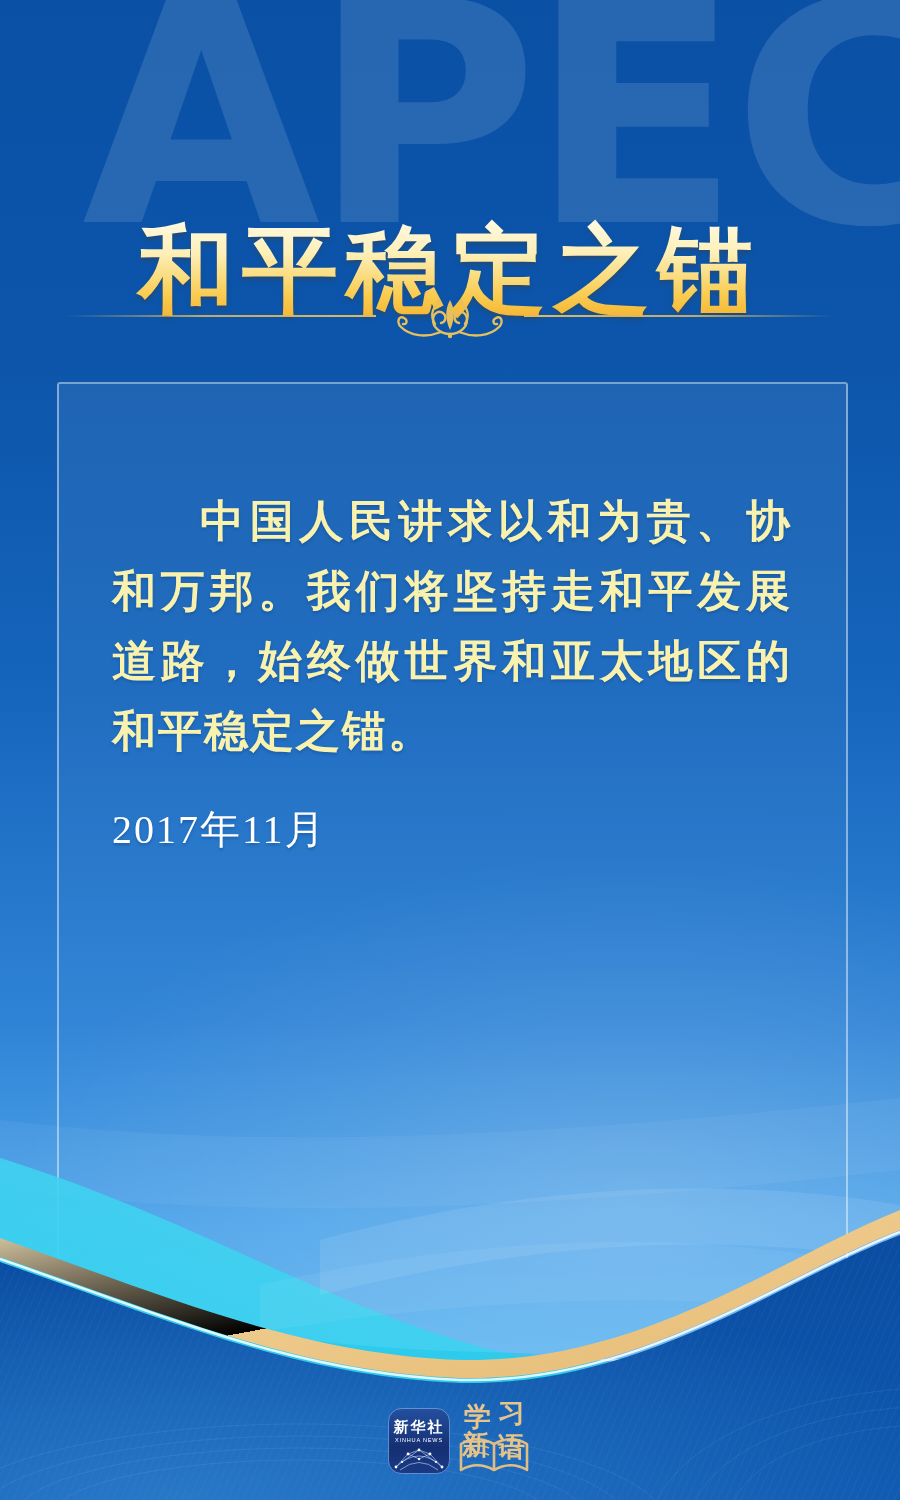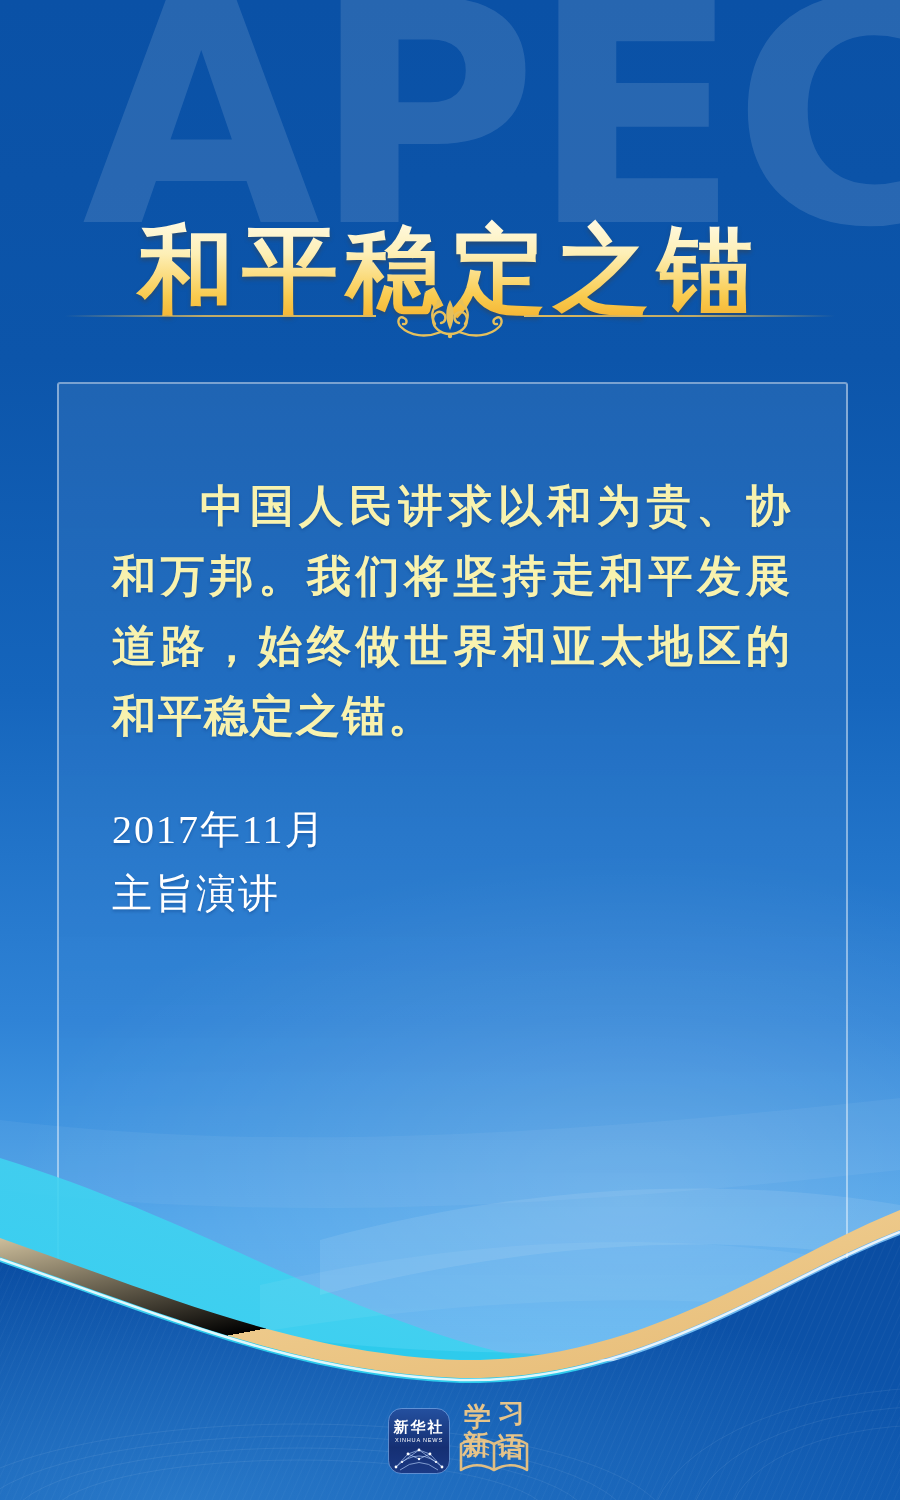--- a/index.html
+++ b/index.html
@@ -32,21 +32,21 @@
   .divider .line{flex:1;height:2px;margin-bottom:2px;}
   .divider .line.left{background:linear-gradient(90deg,rgba(222,186,94,0) 0%,rgba(222,186,94,0.85) 45%,#DEBA5E 100%);}
   .divider .line.right{background:linear-gradient(270deg,rgba(222,186,94,0) 0%,rgba(222,186,94,0.85) 45%,#DEBA5E 100%);}
   .divider svg{flex:0 0 auto;margin:0 8px;}
   .quote-card{
     position:absolute;left:57px;top:382px;width:787px;height:975px;z-index:1;
     border:2px solid rgba(255,255,255,0.45);border-radius:3px;
     background:linear-gradient(180deg,rgba(200,228,255,0.10) 0%,rgba(150,200,245,0.05) 55%,rgba(150,200,245,0) 100%);
   }
   .quote-text{
-    position:absolute;left:112px;top:472px;width:680px;z-index:2;
+    position:absolute;left:112px;top:487px;width:680px;z-index:2;
     font-family:"Liberation Serif","DejaVu Serif",serif;
     font-weight:bold;font-size:44px;line-height:70px;letter-spacing:2px;
     color:#F8F2AE;text-align:justify;text-indent:2em;margin:0;
     text-shadow:0 2px 3px rgba(0,40,100,0.25);
   }
   .attribution{
     position:absolute;left:112px;top:798px;width:688px;z-index:2;
     font-family:"Liberation Serif","DejaVu Serif",serif;
     font-size:40px;line-height:64px;letter-spacing:2px;color:#FFFFFF;
     text-align:left;text-shadow:0 2px 3px rgba(0,40,100,0.3);
@@ -83,21 +83,20 @@
     </svg>
     <div class="line right"></div>
   </div>
 
   <div class="quote-card"></div>
 
   <p class="quote-text">中国人民讲求以和为贵、协和万邦。我们将坚持走和平发展道路，始终做世界和亚太地区的和平稳定之锚。</p>
 
   <div class="attribution">
     <div>2017年11月</div>
-    <div>主旨演讲</div>
   </div>
 
   <svg class="waves" viewBox="0 0 900 420" preserveAspectRatio="none">
     <defs>
       <linearGradient id="cyanGrad" x1="0" y1="1" x2="0.9" y2="0">
         <stop offset="0" stop-color="#2BD0F0"></stop>
         <stop offset="0.55" stop-color="#3FD2F0" stop-opacity="0.9"></stop>
         <stop offset="1" stop-color="#6FC8F2" stop-opacity="0"></stop>
       </linearGradient>
       <linearGradient id="goldGrad" x1="0" y1="0" x2="1" y2="1">

